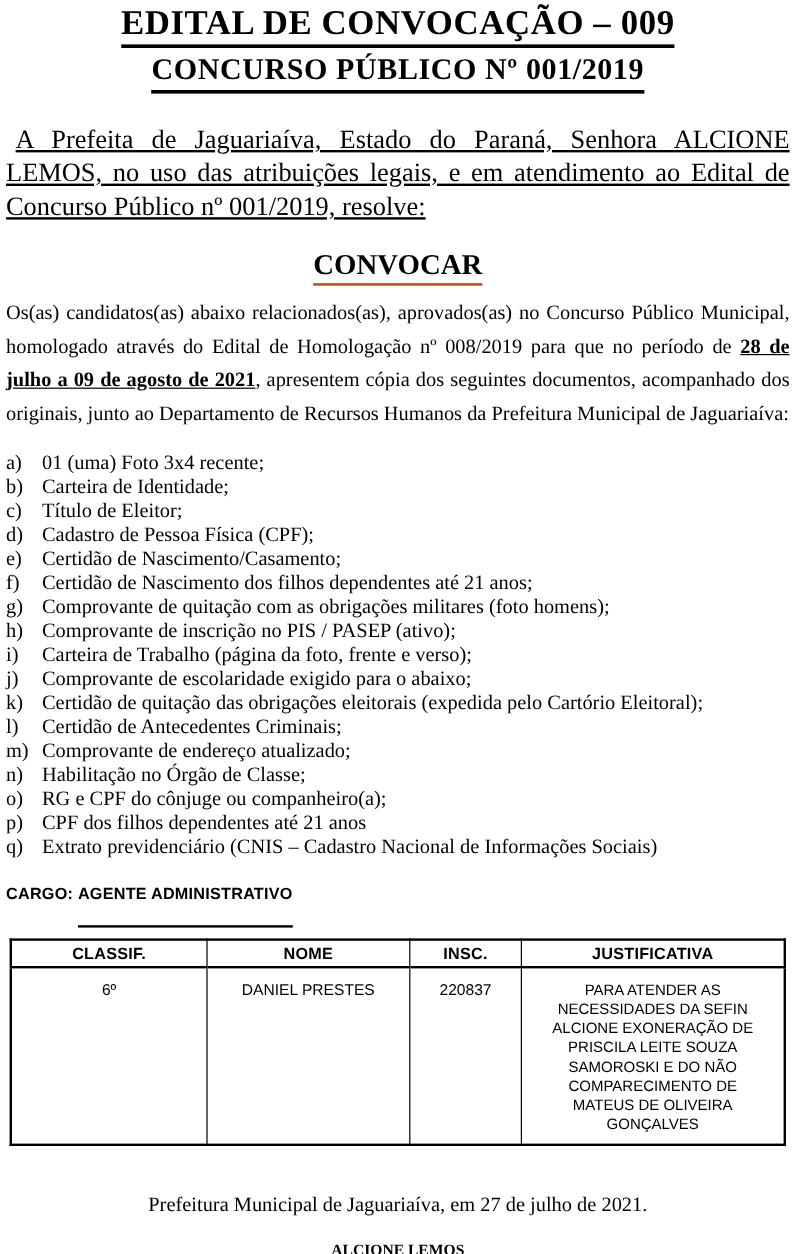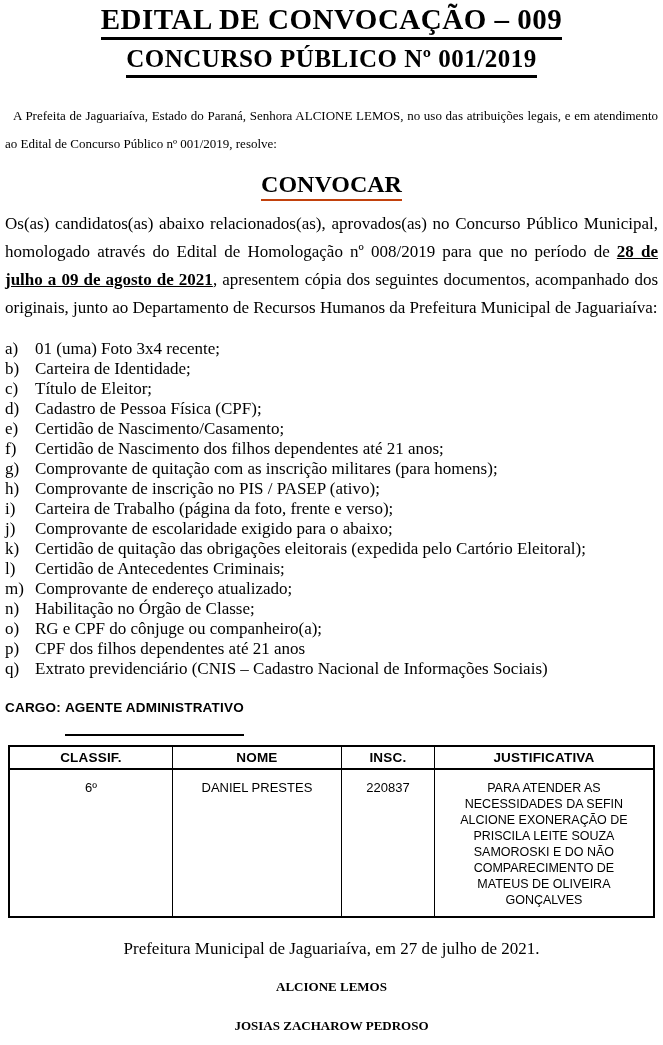--- a/index.html
+++ b/index.html
@@ -42,24 +42,25 @@
   .u-mid {
     display: inline-block;
     border-bottom: 2px solid #c2410c;
     padding-bottom: 1px;
     font-family: Liberation Serif, serif;
   }
 
   
   .intro {
     margin-top: 24px;
-    font-size: 13px;
+    font-size: 22px;
     line-height: 28px;
     text-align: justify;
     text-indent: 8px;
+    text-decoration: underline;
   }
   .convocar {
     text-align: center;
     font-size: 24px;
     font-weight: bold;
     margin-top: 10px;
   }
   .body-par {
     margin-top: 9px;
     font-size: 17px;
@@ -129,21 +130,21 @@
   .col-just    { width: 34.3%; }
   .just-text {
     width: 192px;
     margin: 0 auto;
     line-height: 16px;
     font-size: 12.5px;
   }
 
   
   .date-line {
-    margin-top: 21px;
+    margin-top: 39px;
     text-align: center;
     font-size: 17px;
   }
   .sig-block { text-align: center; }
   .sig-block.first { margin-top: 17px; }
   .sig-block.second { margin-top: 17px; }
   .sig-name {
     font-weight: bold;
     font-size: 13px;
     line-height: 22px;
@@ -193,21 +194,21 @@
       <div class="doc-item">
       <span class="doc-letter">e)</span>
       <span class="doc-text">Certidão de Nascimento/Casamento;</span>
     </div>
       <div class="doc-item">
       <span class="doc-letter">f)</span>
       <span class="doc-text">Certidão de Nascimento dos filhos dependentes até 21 anos;</span>
     </div>
       <div class="doc-item">
       <span class="doc-letter">g)</span>
-      <span class="doc-text">Comprovante de quitação com as inscrição militares (para homens);</span>
+      <span class="doc-text">Comprovante de quitação com as obrigações militares (foto homens);</span>
     </div>
       <div class="doc-item">
       <span class="doc-letter">h)</span>
       <span class="doc-text">Comprovante de inscrição no PIS / PASEP (ativo);</span>
     </div>
       <div class="doc-item">
       <span class="doc-letter">i)</span>
       <span class="doc-text">Carteira de Trabalho (página da foto, frente e verso);</span>
     </div>
       <div class="doc-item">

